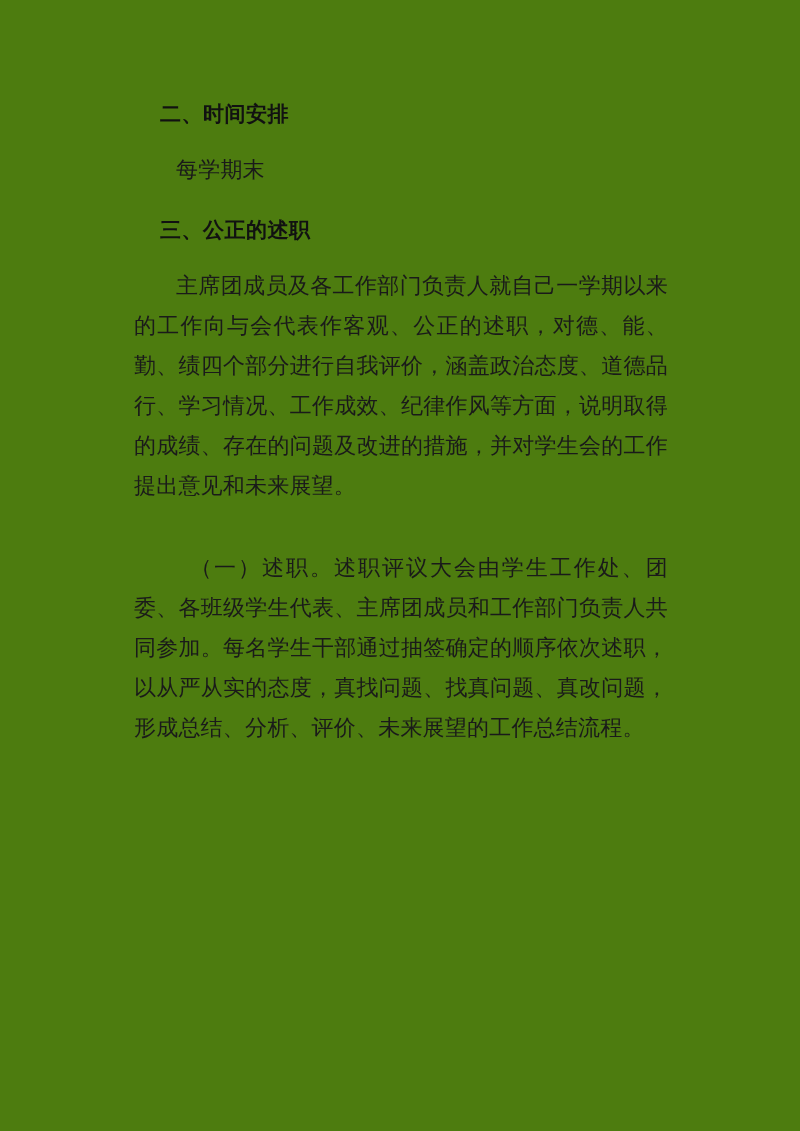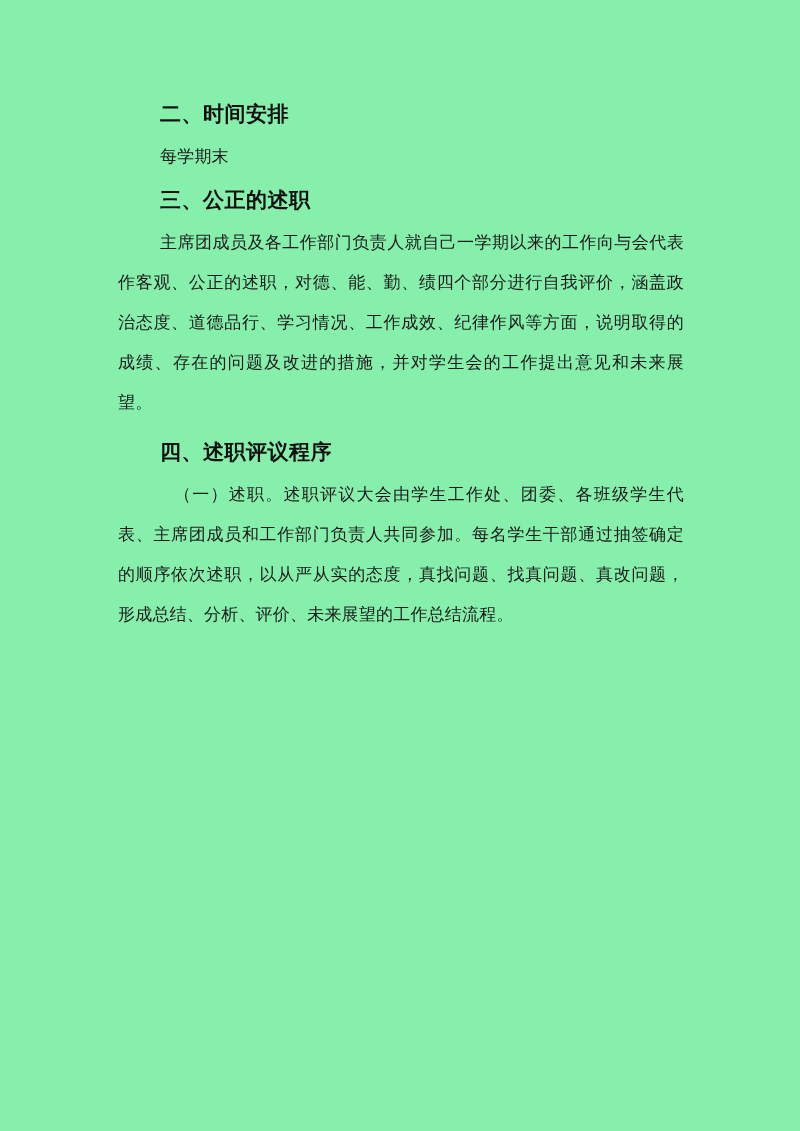--- a/index.html
+++ b/index.html
@@ -4,21 +4,21 @@
 <style>
   html, body {
     margin: 0;
     padding: 0;
     background: #ffffff;
   }
   .page {
     position: relative;
     width: 800px;
     height: 1131px;
-    background: #86efac;
+    background: #4d7c0f;
     margin: 0 auto;
     overflow: hidden;
     font-family: "DejaVu Serif", "Liberation Serif", serif;
     color: #1a1a1a;
   }
   .content {
     position: absolute;
     left: 118px;
     top: 94px;
     width: 566px;
@@ -27,24 +27,24 @@
     font-family: "DejaVu Sans", "Liberation Sans", sans-serif;
     font-weight: bold;
     font-size: 21px;
     line-height: 40px;
     letter-spacing: 0.5px;
     text-indent: 42px;
     margin: 0 0 2px 0;
     color: #111111;
   }
   .para {
-    font-size: 17px;
+    font-size: 22px;
     line-height: 40px;
     text-indent: 42px;
-    margin: 0;
+    margin: 16px;
     text-align: justify;
     text-justify: inter-ideograph;
     letter-spacing: 0.2px;
     color: #1a1a1a;
   }
   .para.sub {
     text-indent: 56px;
   }
   .spacer-sm { height: 4px; }
   .spacer-md { height: 10px; }
@@ -58,21 +58,20 @@
     <h2 class="heading">二、时间安排</h2>
     <p class="para">每学期末</p>
 
     <div class="spacer-sm"></div>
 
     <h2 class="heading">三、公正的述职</h2>
     <p class="para">主席团成员及各工作部门负责人就自己一学期以来的工作向与会代表作客观、公正的述职，对德、能、勤、绩四个部分进行自我评价，涵盖政治态度、道德品行、学习情况、工作成效、纪律作风等方面，说明取得的成绩、存在的问题及改进的措施，并对学生会的工作提出意见和未来展望。</p>
 
     <div class="spacer-md"></div>
 
-    <h2 class="heading">四、述职评议程序</h2>
     <p class="para sub">（一）述职。述职评议大会由学生工作处、团委、各班级学生代表、主席团成员和工作部门负责人共同参加。每名学生干部通过抽签确定的顺序依次述职，以从严从实的态度，真找问题、找真问题、真改问题，形成总结、分析、评价、未来展望的工作总结流程。</p>
 
     <div class="spacer-sm"></div>
 
 
     <div class="spacer-sm"></div>
 
 
   </div>
 </div>

